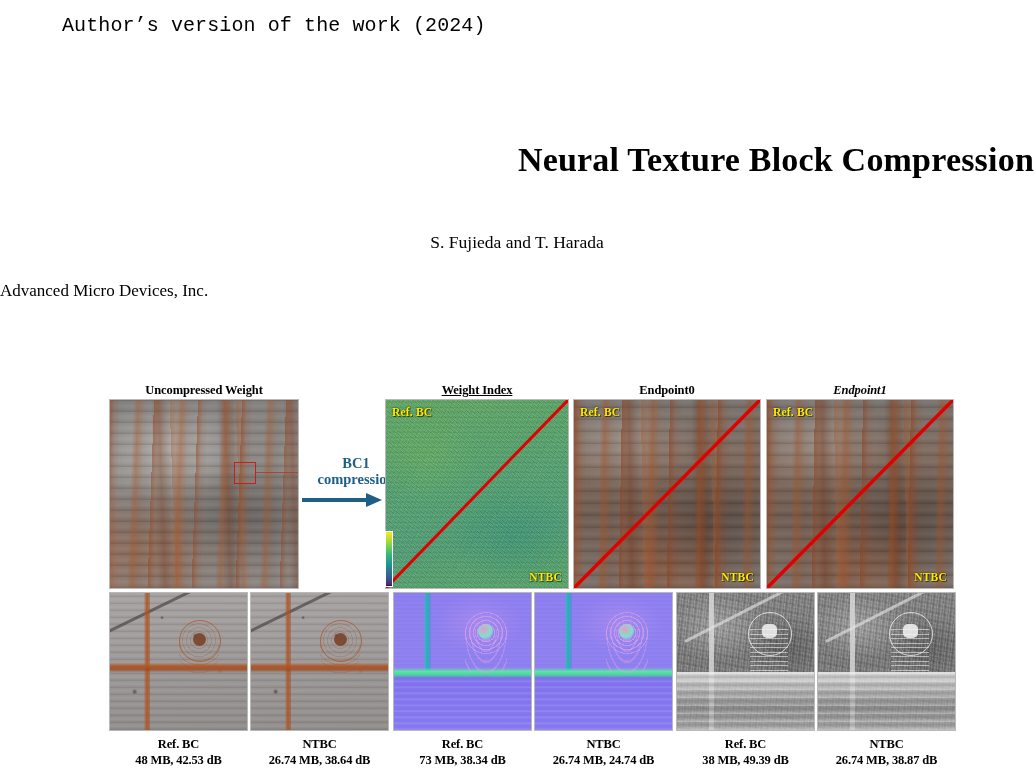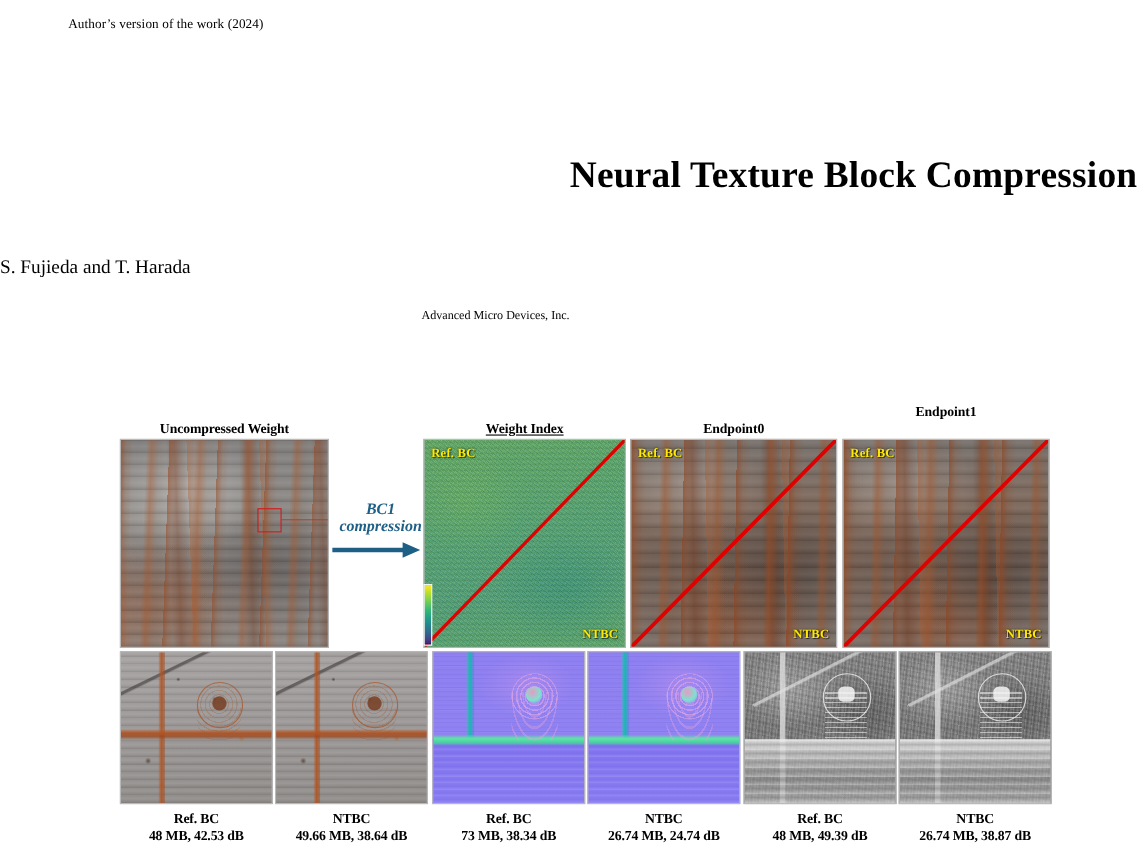--- a/index.html
+++ b/index.html
@@ -15,48 +15,49 @@
     overflow: hidden;
     font-family: "Liberation Serif", "DejaVu Serif", serif;
     color: #000000;
   }
 
   
   .author-version {
     position: absolute;
     left: 62px;
     top: 14px;
-    font-size: 12px;
+    font-size: 20px;
     letter-spacing: .1px;
     white-space: nowrap;
+    font-family: Liberation Mono, monospace;
   }
   .paper-title {
     position: absolute;
     left: 0;
     top: 118px;
     width: 1034px;
     text-align: right;
     font-size: 34px;
     font-weight: bold;
     letter-spacing: .2px;
   }
   .authors {
     position: absolute;
     left: 0;
     top: 232px;
     width: 1034px;
+    text-align: center;
     font-size: 17.5px;
   }
   .affiliation {
     position: absolute;
     left: 0;
     top: 281px;
     width: 901px;
-    text-align: center;
-    font-size: 11px;
+    font-size: 17px;
   }
 
   
   .figure {
     position: absolute;
     left: 0;
     top: 0;
     width: 1034px;
     height: 778px;
   }
@@ -423,28 +424,28 @@
 
 <div class="authors">S. Fujieda and T. Harada</div>
 
 <div class="affiliation">Advanced Micro Devices, Inc.</div>
 
 <div class="figure">
 
   <div class="col-header" style="left:109px; top:383px; width:190px;">Uncompressed Weight</div>
   <div class="col-header" style="left:385px; top:383px; width:184px;text-decoration:underline;">Weight Index</div>
   <div class="col-header" style="left:573px; top:383px; width:188px;">Endpoint0</div>
-  <div class="col-header" style="left:766px; top:367px; width:188px;">Endpoint1</div>
+  <div class="col-header" style="left:766px; top:383px; width:188px;font-style:italic;">Endpoint1</div>
 
   <div class="panel tex-rust" style="left:109px; top:399px; width:190px; height:190px;">
     <div class="roi-box" style="left:124px; top:62px; width:22px; height:22px;"></div>
     <div class="roi-leader" style="left:146px; top:72px; width:44px;"></div>
   </div>
 
-  <div class="bc1-text" style="left:302px; top:455px; width:88px;font-style:italic;">
+  <div class="bc1-text" style="left:312px; top:455px; width:88px;">
     <span>BC1</span><br>
     <span>compression</span>
   </div>
   <svg class="bc1-arrow" style="left:302px; top:492px;" width="80" height="16" viewBox="0 0 80 16">
     <line x1="0" y1="8" x2="66" y2="8" stroke="#1e5f86" stroke-width="4"></line>
     <polygon points="64,1 80,8 64,15" fill="#1e5f86"></polygon>
   </svg>
 
   <div class="panel tex-green" style="left:385px; top:399px; width:184px; height:190px;">
     <svg class="split-diag" viewBox="0 0 184 190" preserveAspectRatio="none">
@@ -518,32 +519,32 @@
     <div class="gr-ripple"></div>
     <div class="gr-ring"></div>
   </div>
 
   <div class="cap" style="left:109px; top:737px; width:139px;">
     <span>Ref. BC</span>
     <span class="cap-l2">48 MB, 42.53 dB</span>
   </div>
   <div class="cap" style="left:250px; top:737px; width:139px;">
     <span>NTBC</span>
-    <span class="cap-l2">49.66 MB, 38.64 dB</span>
+    <span class="cap-l2">26.74 MB, 38.64 dB</span>
   </div>
   <div class="cap" style="left:393px; top:737px; width:139px;">
     <span>Ref. BC</span>
     <span class="cap-l2">73 MB, 38.34 dB</span>
   </div>
   <div class="cap" style="left:534px; top:737px; width:139px;">
     <span>NTBC</span>
     <span class="cap-l2">26.74 MB, 24.74 dB</span>
   </div>
   <div class="cap" style="left:676px; top:737px; width:139px;">
     <span>Ref. BC</span>
-    <span class="cap-l2">48 MB, 49.39 dB</span>
+    <span class="cap-l2">38 MB, 49.39 dB</span>
   </div>
   <div class="cap" style="left:817px; top:737px; width:139px;">
     <span>NTBC</span>
     <span class="cap-l2">26.74 MB, 38.87 dB</span>
   </div>
 
 </div>
 
 </body></html>

